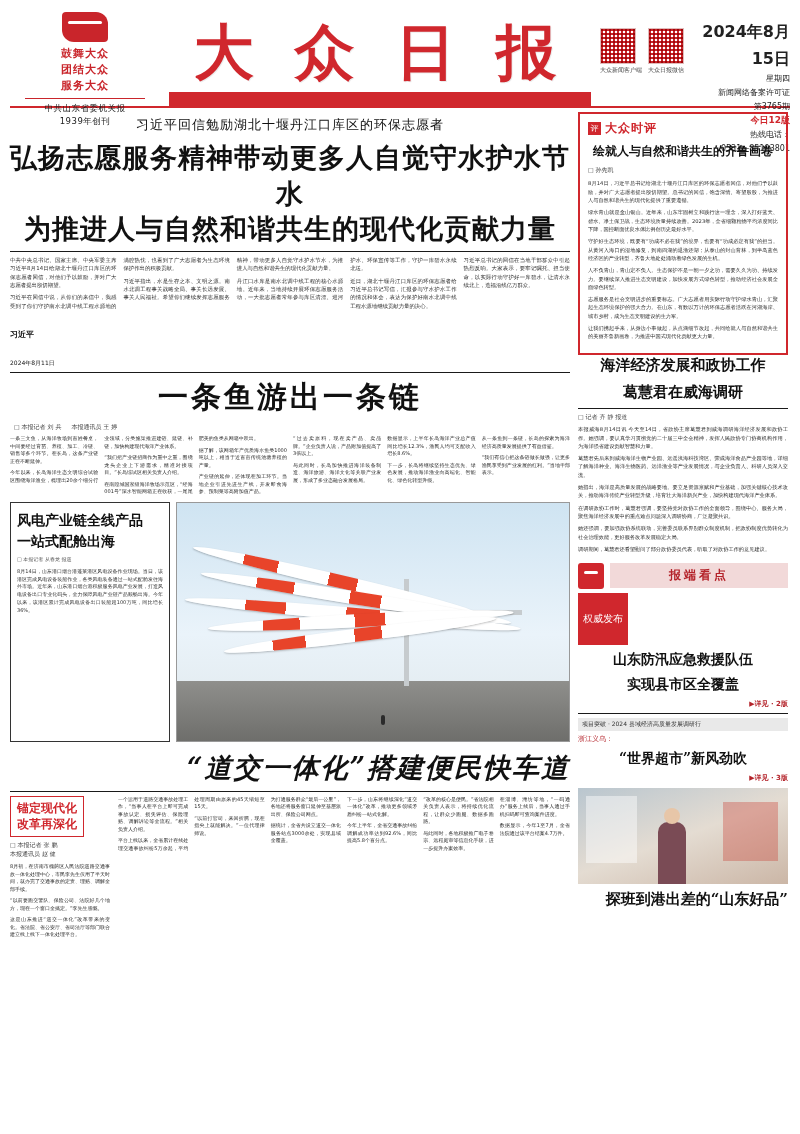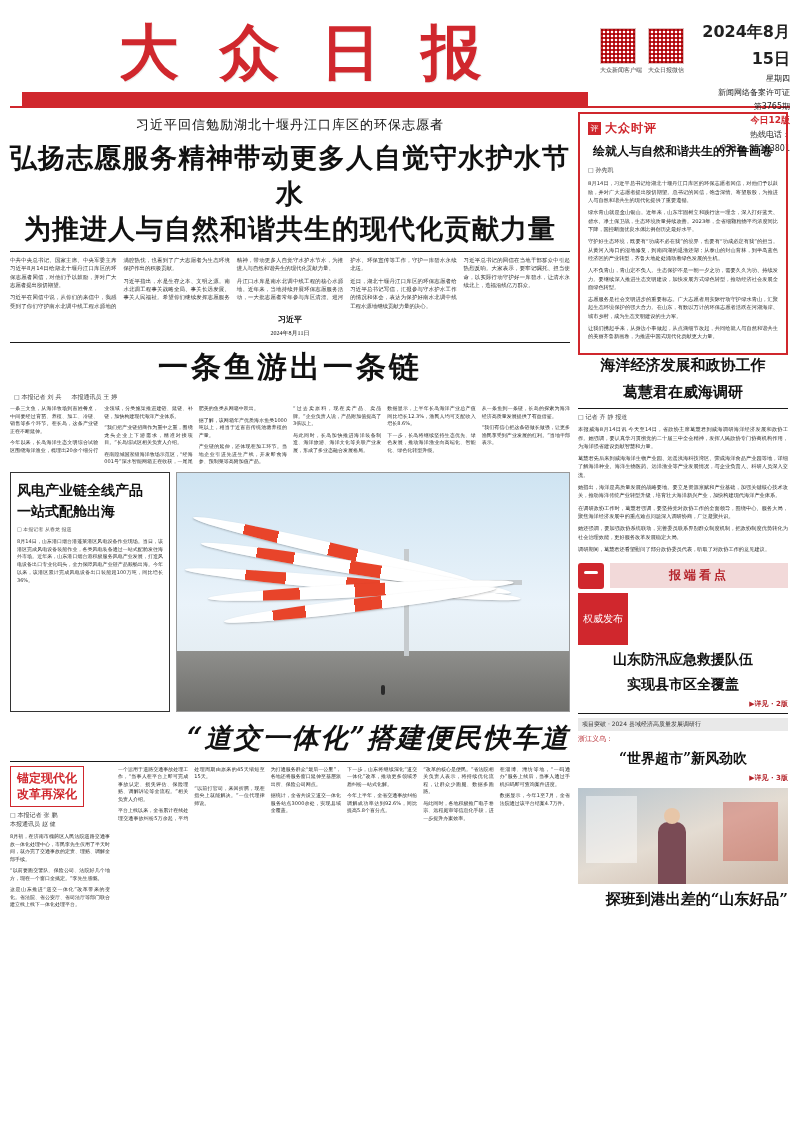--- a/index.html
+++ b/index.html
@@ -72,21 +72,21 @@
     font-size: 13px; text-align: center; color: #111; letter-spacing: 1px; margin: 4px 0 6px 0;
   }
   .headline-main {
     font-family: "DejaVu Serif","Liberation Serif",serif;
     font-weight: bold; color: #111; text-align: center;
     font-size: 27px; line-height: 1.32; letter-spacing: 1px;
   }
 
   .body-cols { column-count: 5; column-gap: 7px; font-size: 5.4px; line-height: 1.55; color: #2a2a2a; text-align: justify; }
   .body-cols p { margin: 0 0 4px 0; }
-  .sig { text-align: center; font-size: 8px; font-weight: bold; margin-top: 4px; font-family: Liberation Serif, serif; }
+  .sig { font-size: 8px; font-weight: bold; margin-top: 19px; }
 
   .sub-kicker { text-align:center; font-size: 11px; color:#111; margin: 5px 0 3px 0; font-family:"DejaVu Serif","Liberation Serif",serif;}
   .headline-2 {
     font-family:"DejaVu Serif","Liberation Serif",serif;
     font-weight: bold; font-size: 30px; text-align: center; letter-spacing: 3px; margin: 2px 0 5px 0;
   }
   .meta-row { font-size: 6px; color:#444; display:flex; gap:10px; justify-content:flex-start; padding-left:4px; margin-bottom: 3px;}
 
   .body-cols-6 { column-count: 6; column-gap: 6px; font-size: 5px; line-height: 1.5; color:#2a2a2a; text-align: justify; }
   .body-cols-6 p { margin: 0 0 4px 0; }
@@ -146,20 +146,31 @@
   .thumb .bg1{position:absolute;left:4%;top:8%;width:24%;height:70%;background:rgba(255,255,255,.45);}
   .thumb .bg2{position:absolute;right:5%;top:14%;width:26%;height:62%;background:rgba(200,60,50,.35);}
   .r-caption { font-family:"DejaVu Serif","Liberation Serif",serif; font-weight:bold; font-size:15px; text-align:right; margin-top:6px;}
 </style>
 </head>
 <body>
 
 <div class="page">
 
   <div class="masthead">
+    <div class="mh-left">
+      <div class="mh-logo"></div>
+      <div class="mh-slogans">
+        <div>鼓舞大众</div>
+        <div>团结大众</div>
+        <div>服务大众</div>
+      </div>
+      <div class="mh-rule"></div>
+      <div class="mh-org">中共山东省委机关报</div>
+      <div class="mh-org">1939年创刊</div>
+    </div>
 
     <div class="mh-center">
       <div class="mh-title">大 众 日 报</div>
       <div class="mh-band"></div>
     </div>
 
     <div class="mh-right">
       <div class="qr-wrap">
         <div>
           <div class="qr"></div>

